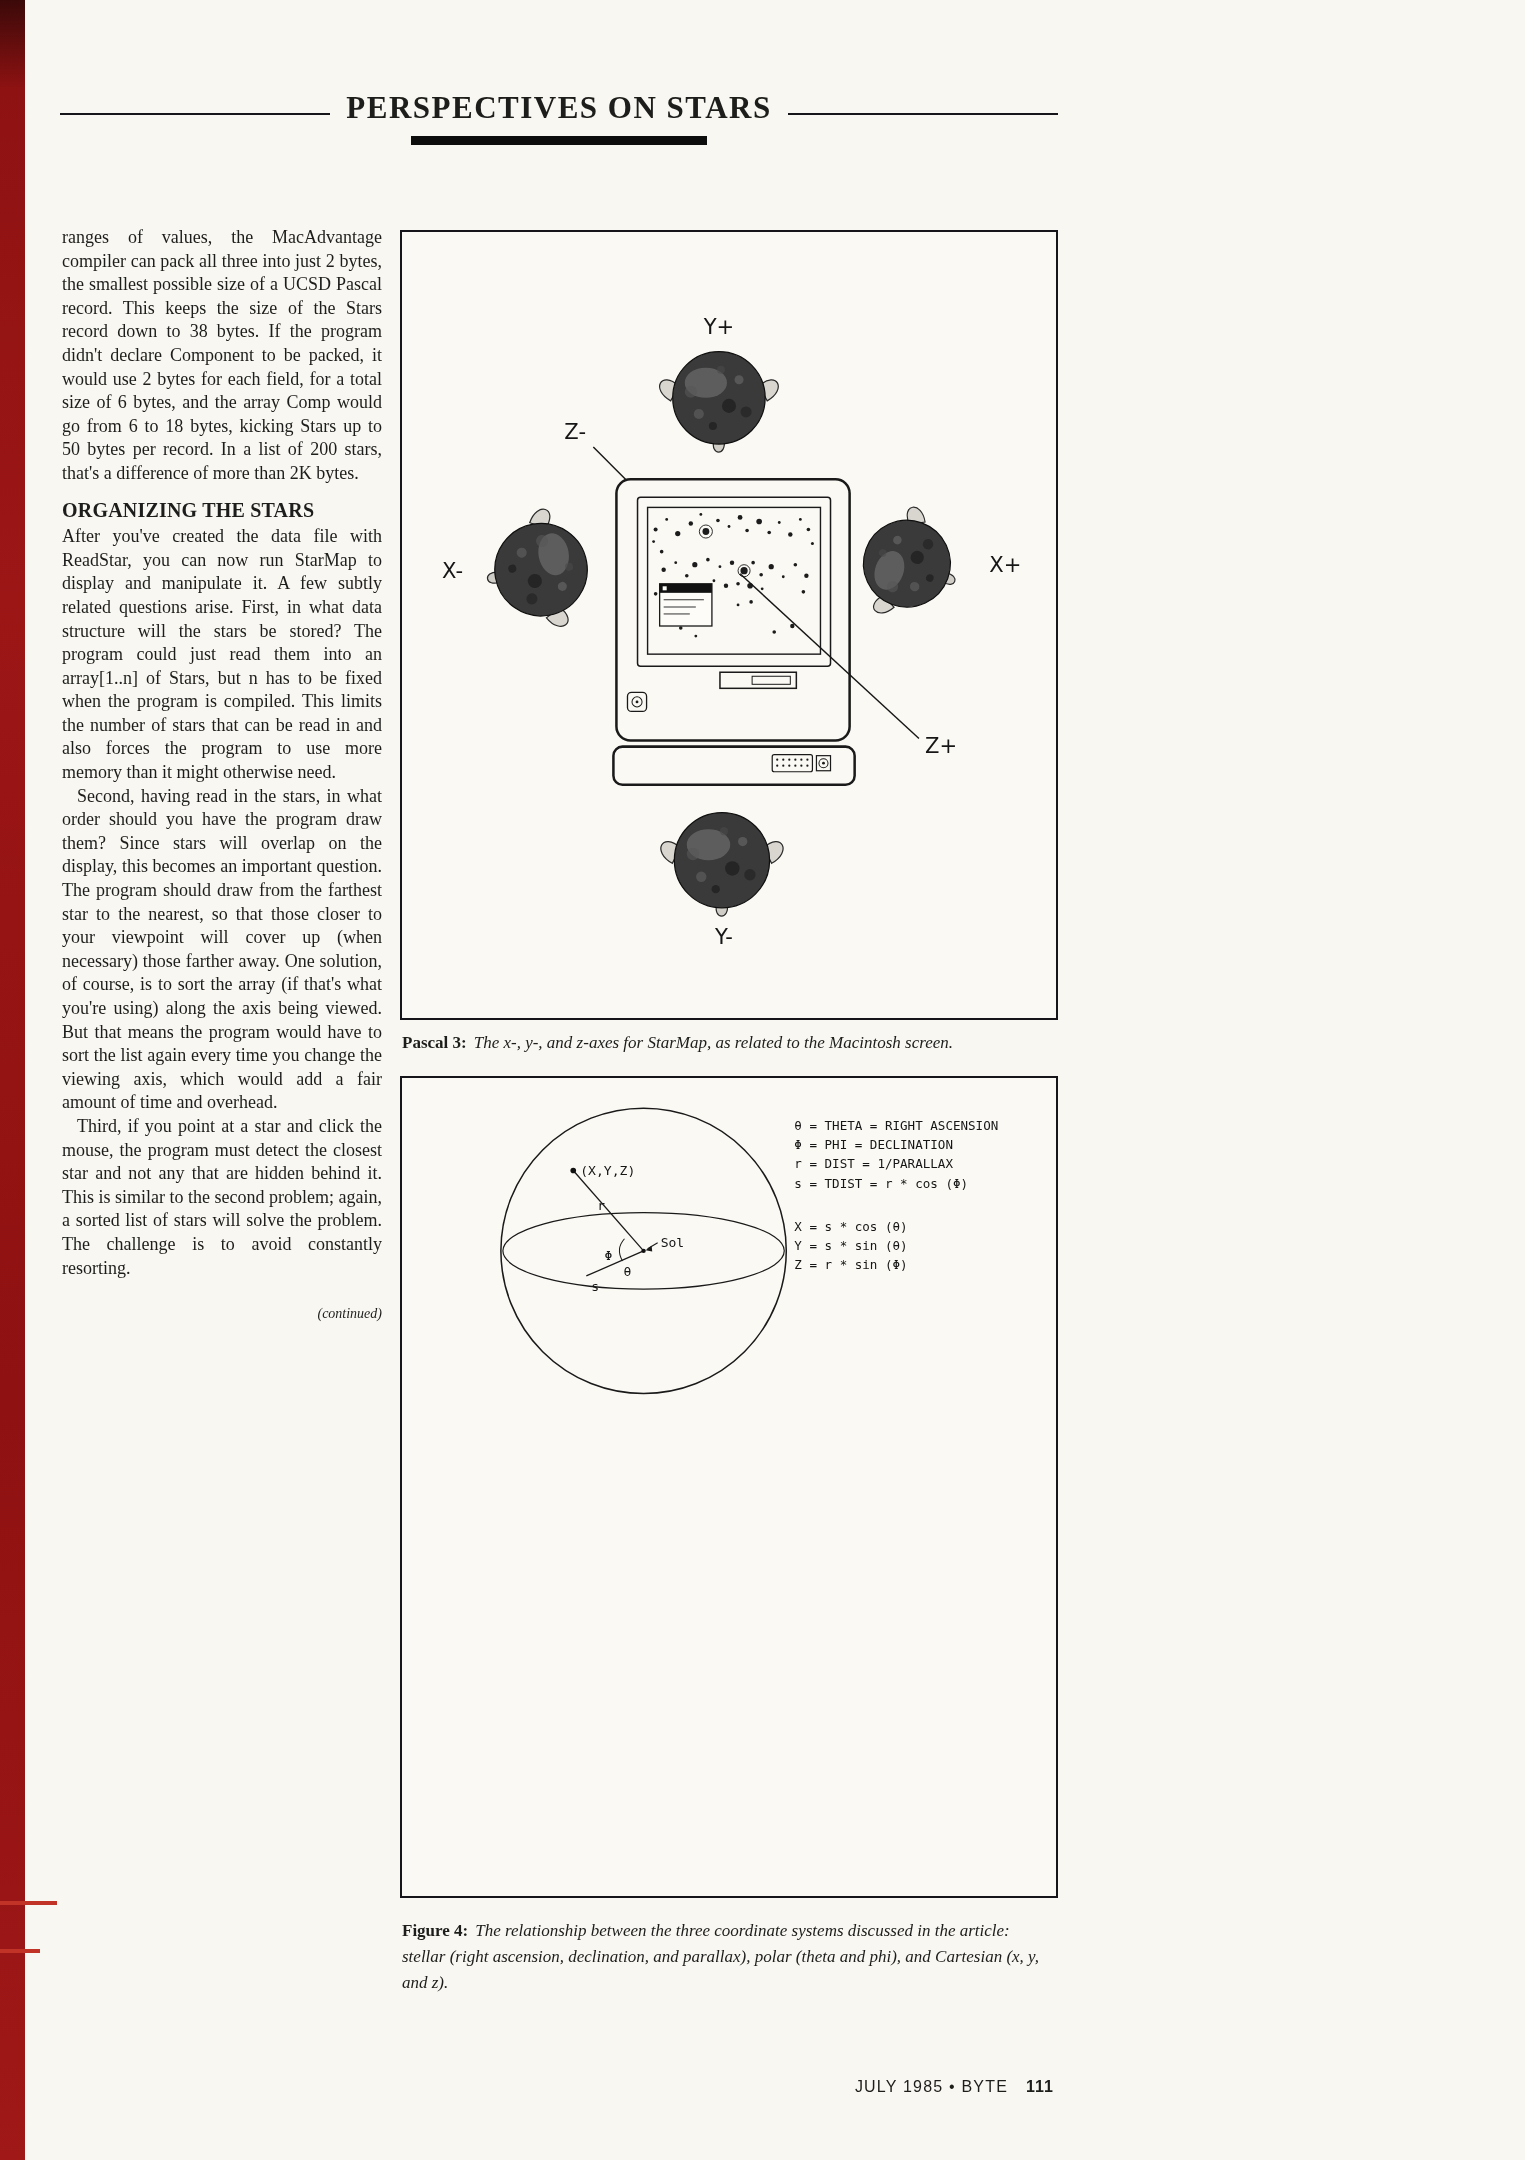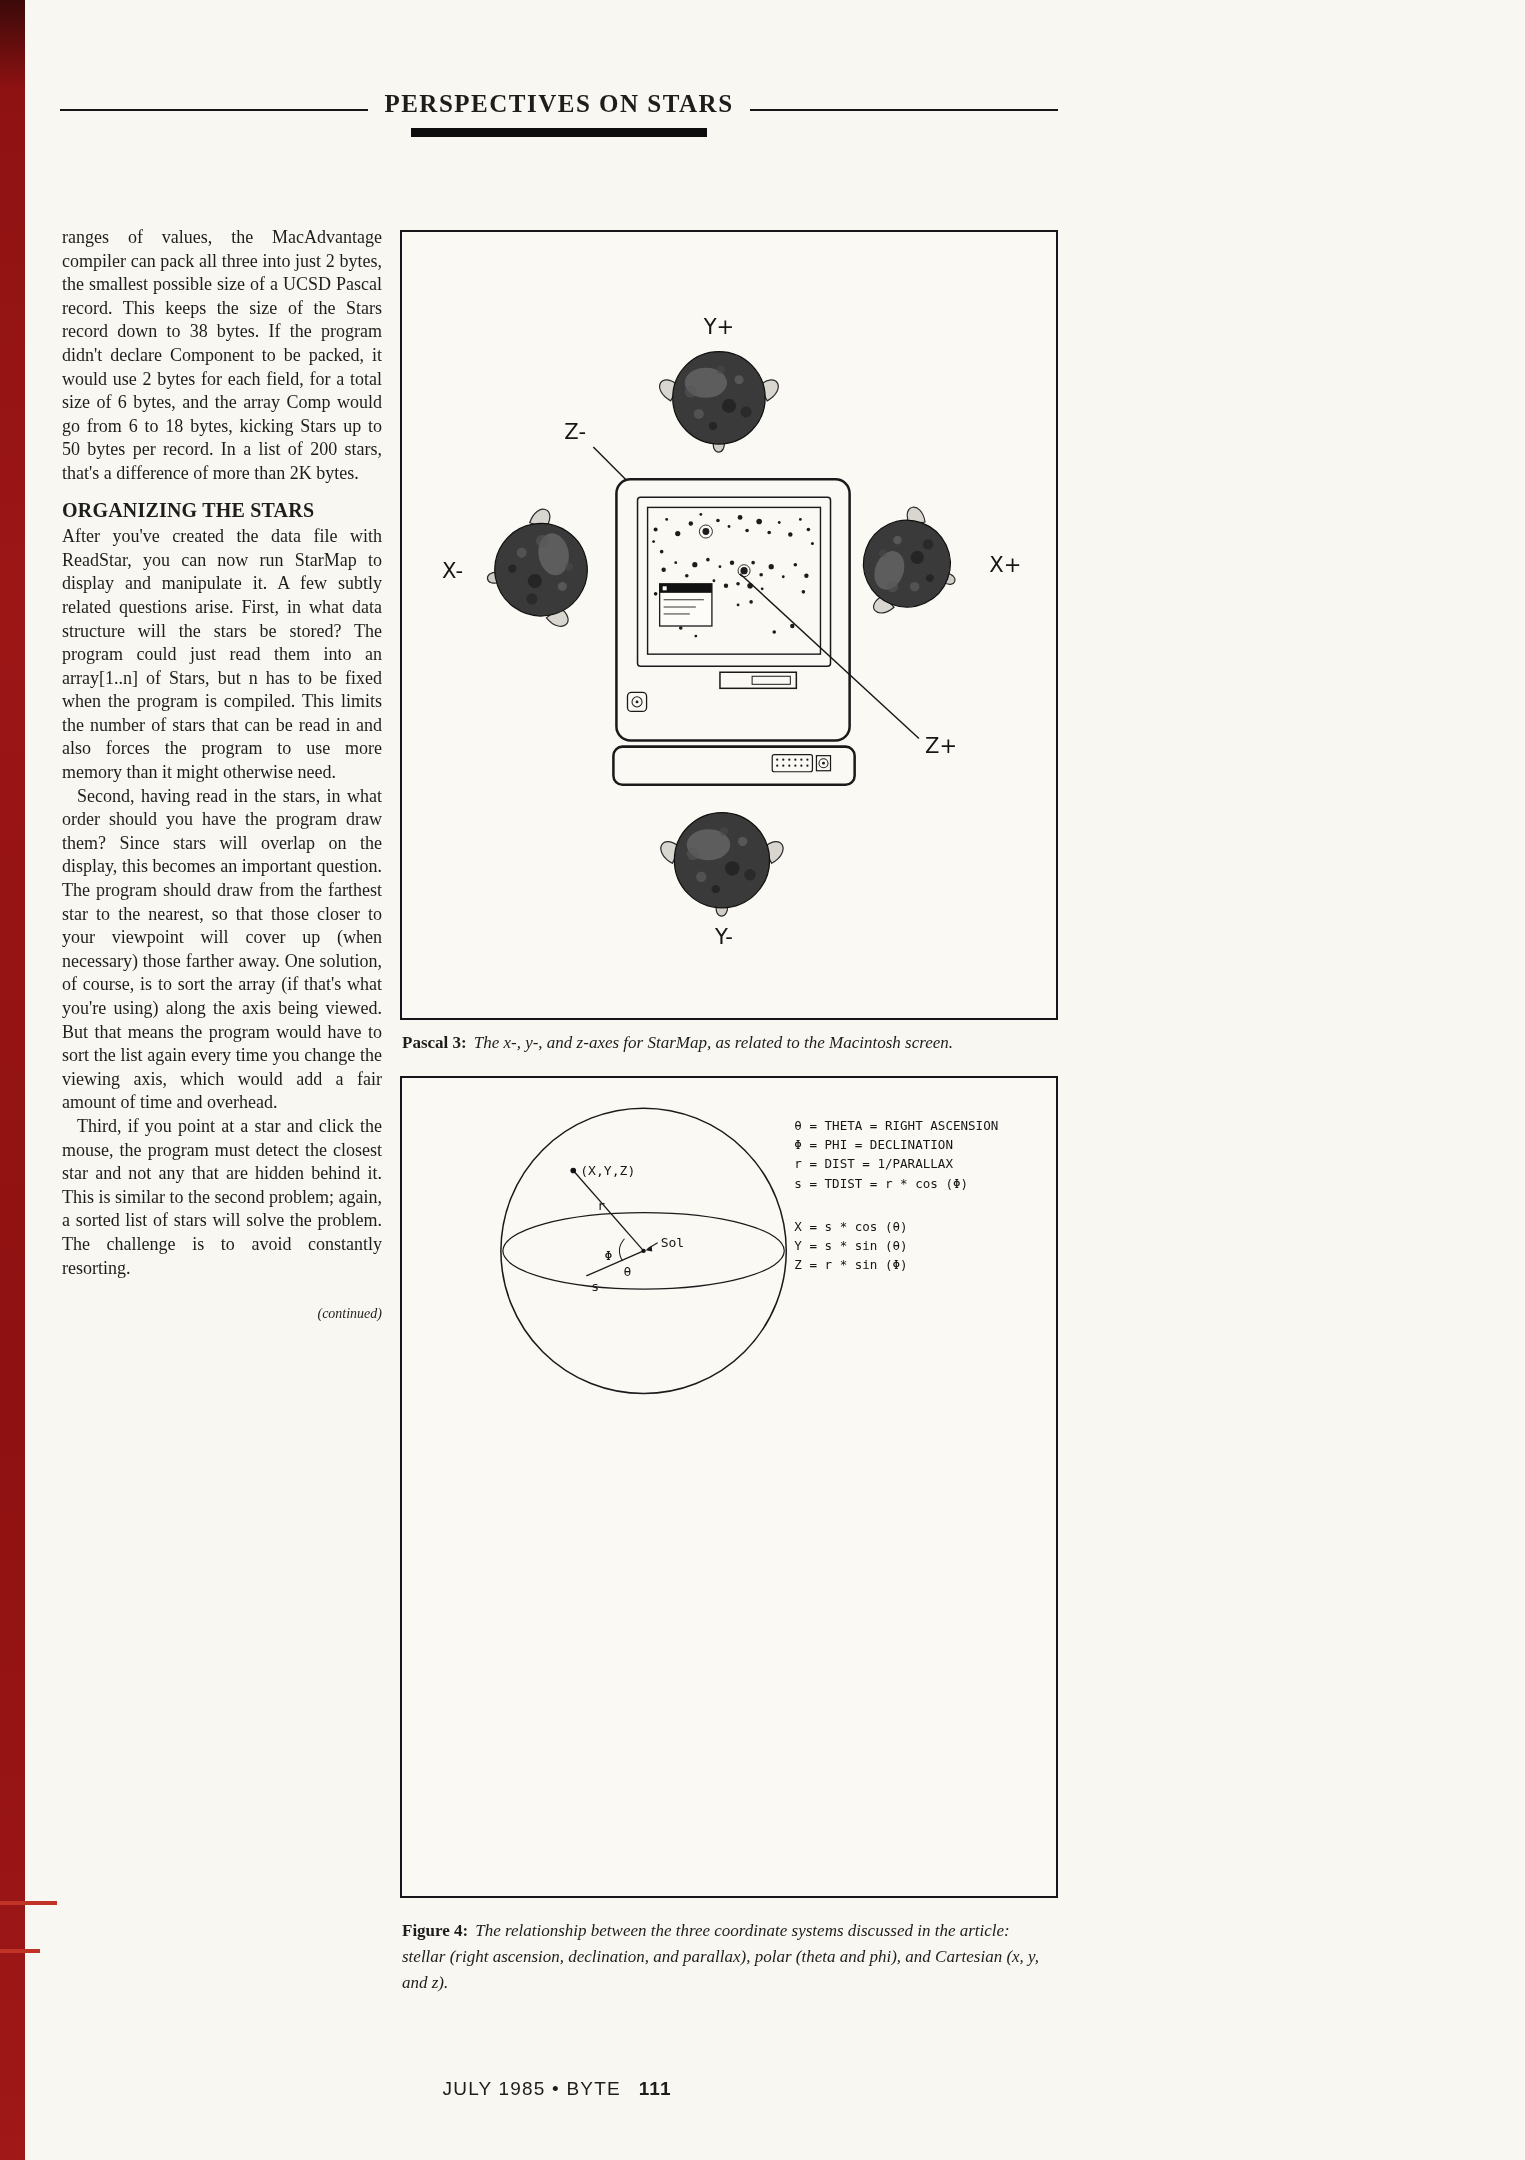--- a/index.html
+++ b/index.html
@@ -16,21 +16,21 @@
   }
   .red-mark{position:absolute;background:#c23327;}
   #mark1{left:0;top:1901px;width:57px;height:4px;}
   #mark2{left:0;top:1949px;width:40px;height:4px;}
 
   
   .masthead{position:absolute;left:60px;top:90px;width:998px;}
   .masthead-row{display:flex;align-items:center;gap:16px;}
   .head-rule{flex:1;height:2px;background:#15151a;margin-top:12px;}
   h1.title{
-    margin:0;font-size:25px;font-weight:600;letter-spacing:1.5px;
+    margin:0;font-size:31px;font-weight:600;letter-spacing:1.5px;
     white-space:nowrap;font-family:"Liberation Serif",serif;
   }
   .title-bar{width:296px;height:9px;background:#0d0d0d;margin:10px auto 0 auto;}
 
   
   .column{
     position:absolute;left:62px;top:226px;width:320px;
     font-size:18px;line-height:23.6px;text-align:justify;
   }
   .column p{margin:0;}
@@ -53,22 +53,22 @@
 
   
   .caption{position:absolute;left:402px;width:652px;font-size:17px;line-height:26px;}
   #cap3{top:1030px;}
   #cap4{top:1918px;}
   .caption .cl{font-weight:700;font-style:normal;margin-right:7px;}
   .caption .ct{font-style:italic;}
 
   
   .footer{
-    position:absolute;left:60px;top:2078px;width:994px;text-align:center;
-    font-family:"Liberation Sans",sans-serif;font-size:19px;letter-spacing:1.2px;
+    position:absolute;left:60px;top:2078px;width:994px;text-align:right;
+    font-family:"Liberation Sans",sans-serif;font-size:16px;letter-spacing:1.2px;
   }
   .footer b{margin-left:18px;letter-spacing:1px;}
 </style>
 </head>
 <body>
 
 <div class="page">
 
   <div class="red-strip"></div>
   <div class="red-mark" id="mark1"></div>

